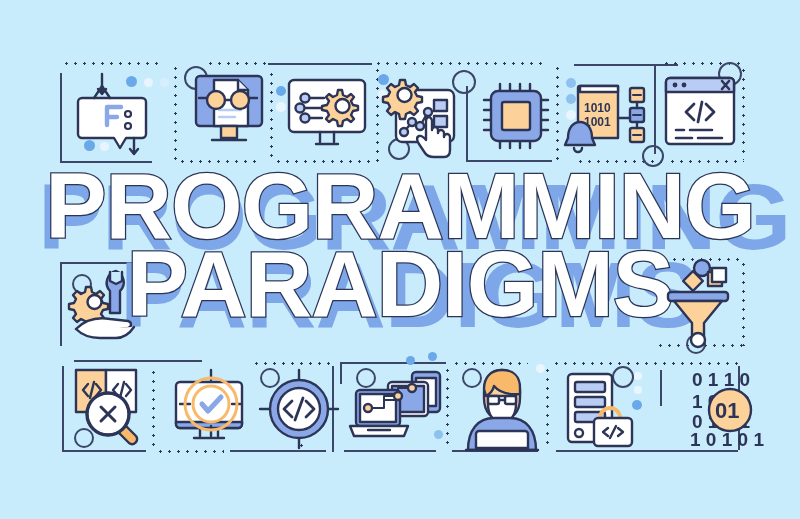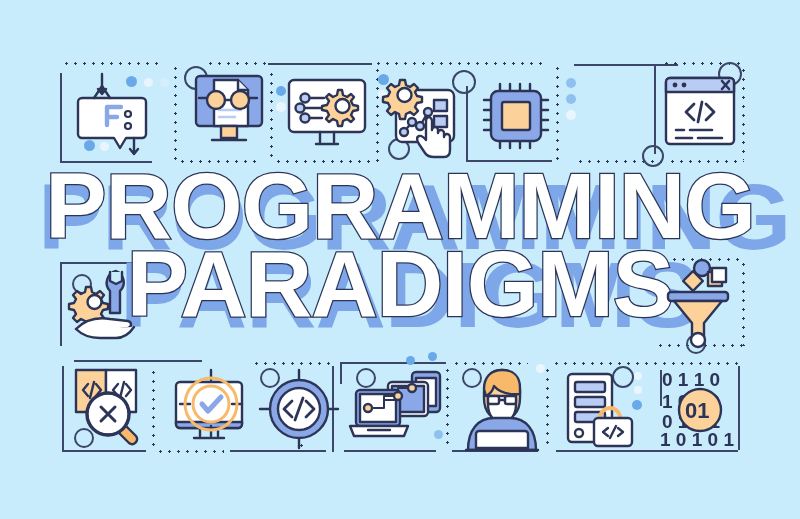--- a/index.html
+++ b/index.html
@@ -207,20 +207,37 @@
   </div>
 
   <div class="tile" style="left:478px;top:78px;">
     <svg width="76" height="76" viewBox="0 0 76 76" fill="none" stroke="#2c3557" stroke-width="2.4" stroke-linecap="round" stroke-linejoin="round">
       <path d="M22 6 v8 M32 6 v8 M42 6 v8 M52 6 v8 M22 62 v8 M32 62 v8 M42 62 v8 M52 62 v8 M6 22 h8 M6 32 h8 M6 42 h8 M6 52 h8 M62 22 h8 M62 32 h8 M62 42 h8 M62 52 h8"></path>
       <rect x="13" y="13" width="50" height="50" rx="7" fill="#8aa8e8"></rect>
       <rect x="24" y="24" width="28" height="28" rx="2" fill="#fcd29a"></rect>
     </svg>
   </div>
 
+  <div class="tile" style="left:568px;top:78px;">
+    <svg width="84" height="80" viewBox="0 0 84 80" fill="none" stroke="#2c3557" stroke-width="2.4" stroke-linecap="round" stroke-linejoin="round">
+      <path d="M12 8 h38 v52 h-38 a2 2 0 0 1 -2 -2 v-48 a2 2 0 0 1 2 -2 z" fill="#fcd29a"></path>
+      <path d="M12 8 h38 v6 h-38 z" fill="#ffffff"></path>
+      <text x="16" y="34" font-family="Liberation Sans, sans-serif" font-size="12" font-weight="bold" fill="#2c3557" stroke="none">1010</text>
+      <text x="16" y="48" font-family="Liberation Sans, sans-serif" font-size="12" font-weight="bold" fill="#2c3557" stroke="none">1001</text>
+      <rect x="62" y="10" width="14" height="14" rx="2" fill="#fcd29a"></rect>
+      <path d="M65 17 h8" stroke="#2c3557" stroke-width="2"></path>
+      <rect x="62" y="30" width="14" height="14" rx="2" fill="#8aa8e8"></rect>
+      <path d="M65 37 h8" stroke="#2c3557" stroke-width="2"></path>
+      <rect x="62" y="50" width="14" height="14" rx="2" fill="#fcd29a"></rect>
+      <path d="M65 57 h8" stroke="#2c3557" stroke-width="2"></path>
+      <path d="M69 24 v6 M69 44 v6 M50 40 h12"></path>
+      <path d="M2 54 c0 -10 5 -16 12 -16 c7 0 12 6 12 16 l3 7 h-30 z" transform="translate(-2,6)" fill="#8aa8e8"></path>
+      <path d="M8 70 a4 4 0 0 0 8 0" transform="translate(-2,0)"></path>
+    </svg>
+  </div>
 
   <div class="tile" style="left:662px;top:72px;">
     <svg width="76" height="80" viewBox="0 0 76 80" fill="none" stroke="#2c3557" stroke-width="2.4" stroke-linecap="round" stroke-linejoin="round">
       <rect x="4" y="6" width="68" height="66" rx="4" fill="#ffffff"></rect>
       <path d="M4 10 a4 4 0 0 1 4 -4 h60 a4 4 0 0 1 4 4 v10 h-68 z" fill="#b9cdf4"></path>
       <circle cx="13" cy="13" r="2.4" fill="#2c3557" stroke="none"></circle>
       <circle cx="22" cy="13" r="2.4" fill="#2c3557" stroke="none"></circle>
       <path d="M60 9 l7 8 M67 9 l-7 8" stroke-width="2.6"></path>
       <path d="M32 32 l-8 8 8 8 M44 32 l8 8 -8 8 M40 30 l-4 20" stroke-width="2.8"></path>
       <path d="M14 58 h8 M28 58 h22 M14 66 h16 M36 66 h24" stroke-width="2.6"></path>
@@ -334,21 +351,21 @@
       <rect x="11" y="12" width="30" height="10" rx="2" fill="#b9cdf4"></rect>
       <rect x="11" y="27" width="30" height="10" rx="2" fill="#b9cdf4"></rect>
       <rect x="11" y="42" width="30" height="10" rx="2" fill="#b9cdf4"></rect>
       <circle cx="15" cy="63" r="4" fill="none"></circle>
       <path d="M36 48 a10 10 0 0 1 20 0 v8" fill="none" stroke="#f8b96a" stroke-width="4"></path>
       <rect x="30" y="48" width="38" height="28" rx="4" fill="#ffffff"></rect>
       <path d="M44 58 l-5 4 5 4 M54 58 l5 4 -5 4 M52 56 l-6 12" stroke-width="2.4"></path>
     </svg>
   </div>
 
-  <div class="tile" style="left:660px;top:368px;">
+  <div class="tile" style="left:690px;top:368px;">
     <svg width="84" height="80" viewBox="0 0 84 80" fill="none" stroke="none">
       <g font-family="Liberation Sans, sans-serif" font-size="19" font-weight="bold" fill="#2c3557">
         <text x="2" y="18">0 1 1 0</text>
         <text x="2" y="40">1 0 1 0</text>
         <text x="2" y="60">0 1 0 1</text>
         <text x="0" y="78">1 0 1 0 1</text>
       </g>
       <circle cx="40" cy="42" r="21" fill="#fcd29a" stroke="#2c3557" stroke-width="2.4"></circle>
       <text x="25" y="50" font-family="Liberation Sans, sans-serif" font-size="22" font-weight="bold" fill="#2c3557">01</text>
     </svg>

